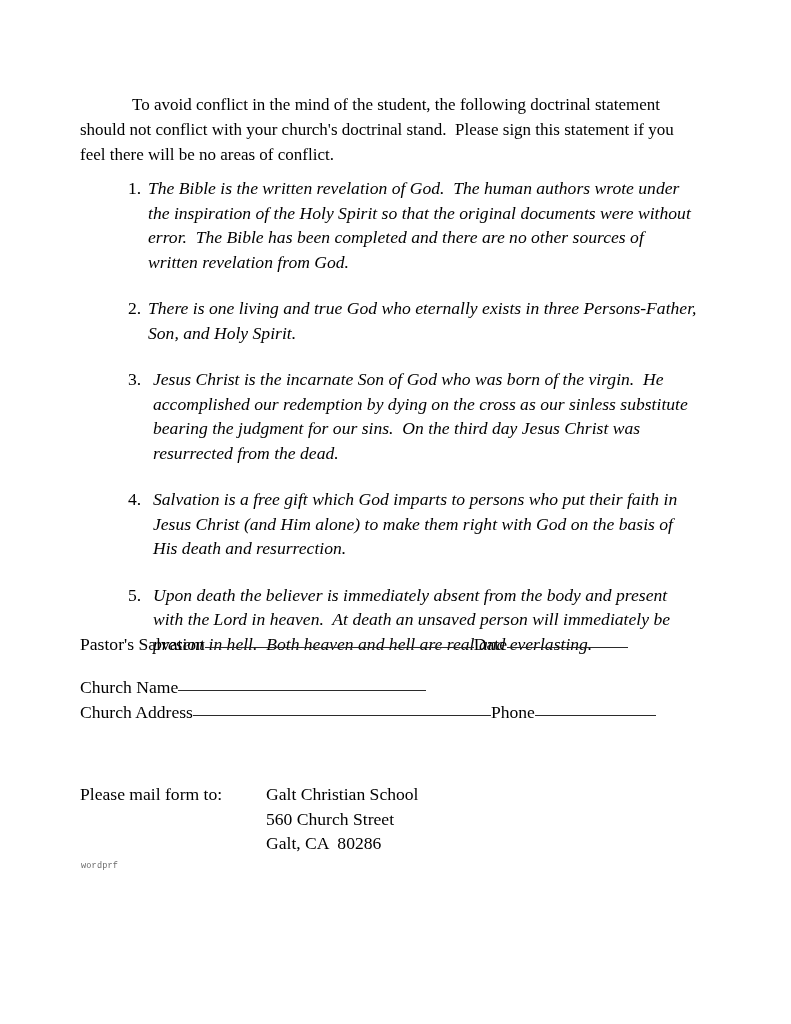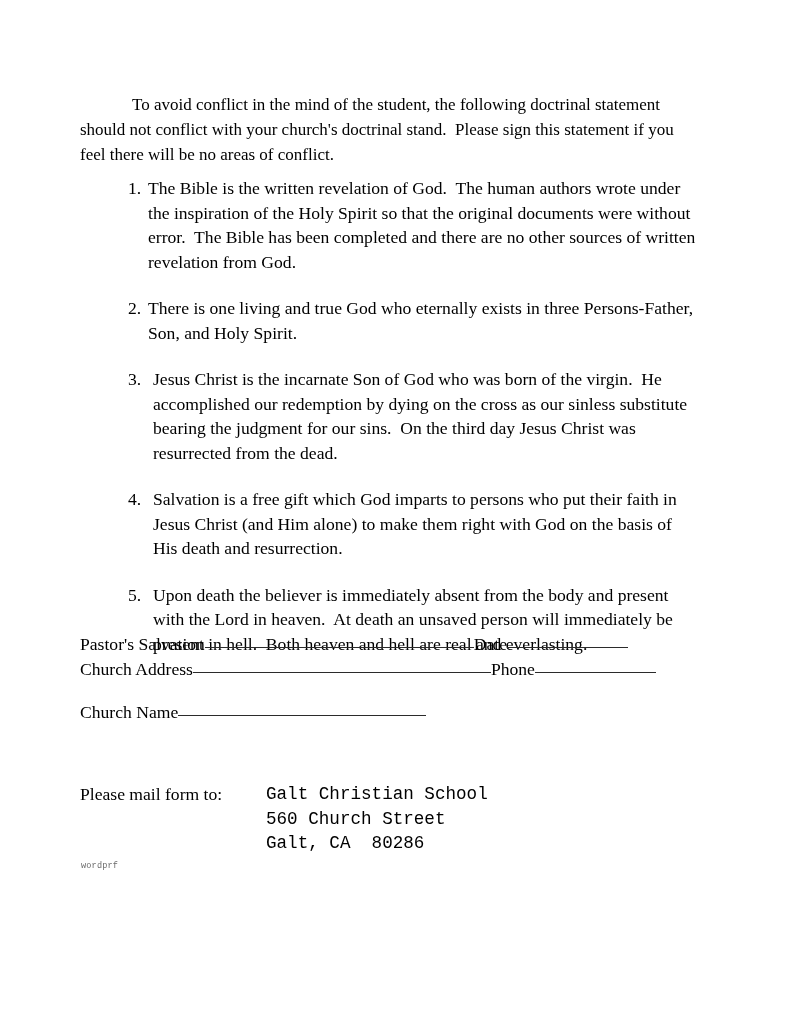--- a/index.html
+++ b/index.html
@@ -58,20 +58,21 @@
     left: 48px;
     top: 0;
     width: 24px;
     text-align: left;
     font-size: 17.6px;
     line-height: 24.5px;
   }
   .doctrine-item .txt {
     display: block;
     white-space: pre-wrap;
+    font-style: italic;
   }
   
   .doctrine-item.wide-gap { padding-left: 73px; }
 
   
   .fields {
     position: absolute;
     left: 80px;
     top: 633px;
     width: 640px;
@@ -115,21 +116,21 @@
     line-height: 24.5px;
   }
   .mail-block .mail-label {
     position: absolute;
     left: 0;
     top: 0;
   }
   .mail-block .mail-address {
     margin-left: 186px;
   }
-  .mail-block .mail-address div { white-space: pre; font-family: Liberation Mono, monospace; }
+  .mail-block .mail-address div { white-space: pre; }
 
   
   .footer-note {
     position: absolute;
     left: 81px;
     top: 861px;
     font-size: 8.5px;
     color: #6a6a6a;
     font-family: Liberation Mono, monospace;
     letter-spacing: 0.2px;
@@ -170,26 +171,26 @@
     </div>
 
   </div>
 
   <div class="fields">
 
     <div class="field-row">
       <span class="lbl">Pastor's Salvation</span><span class="rule" style="width:269px"></span><span class="lbl">Date</span><span class="rule" style="width:121px"></span>
     </div>
 
+    <div class="field-row" style="margin-top:20px">
+      <span class="lbl">Church Name</span><span class="rule" style="width:248px"></span>
+    </div>
+
     <div class="field-row" style="margin-top:2px">
       <span class="lbl">Church Address</span><span class="rule" style="width:298px"></span><span class="lbl">Phone</span><span class="rule" style="width:121px"></span>
-    </div>
-
-    <div class="field-row" style="margin-top:20px">
-      <span class="lbl">Church Name</span><span class="rule" style="width:248px"></span>
     </div>
 
   </div>
 
 
   <div class="mail-block">
     <span class="mail-label">Please mail form to:</span>
     <div class="mail-address">
       <div>Galt Christian School</div>
       <div>560 Church Street</div>

